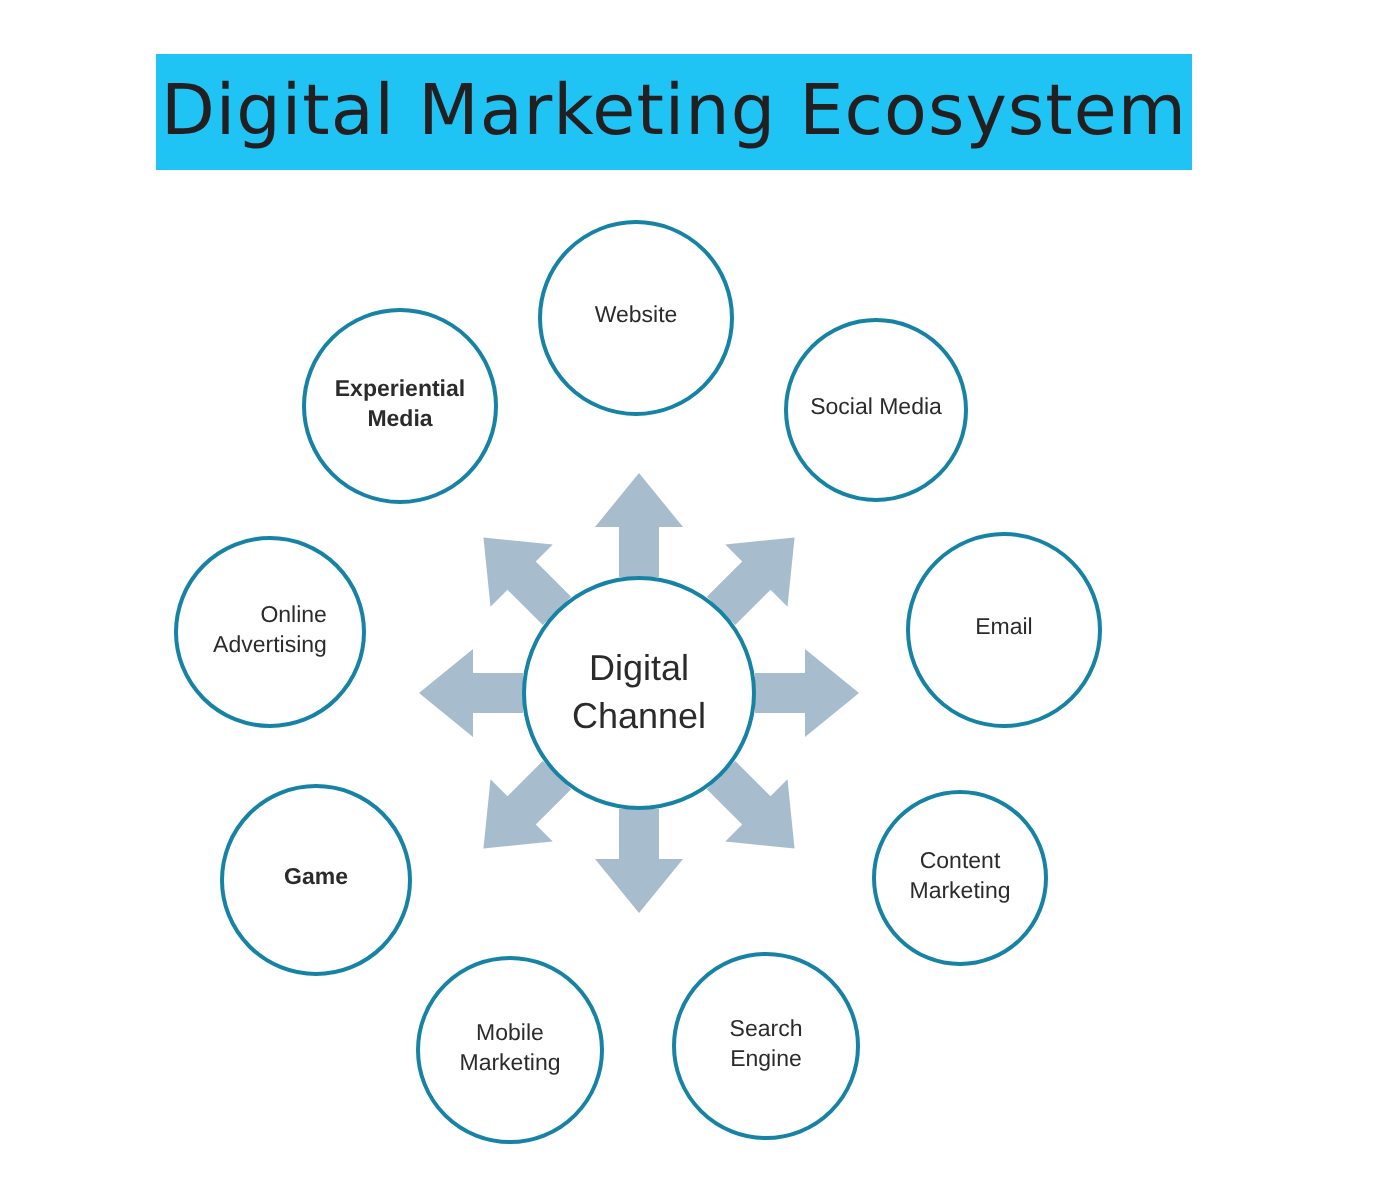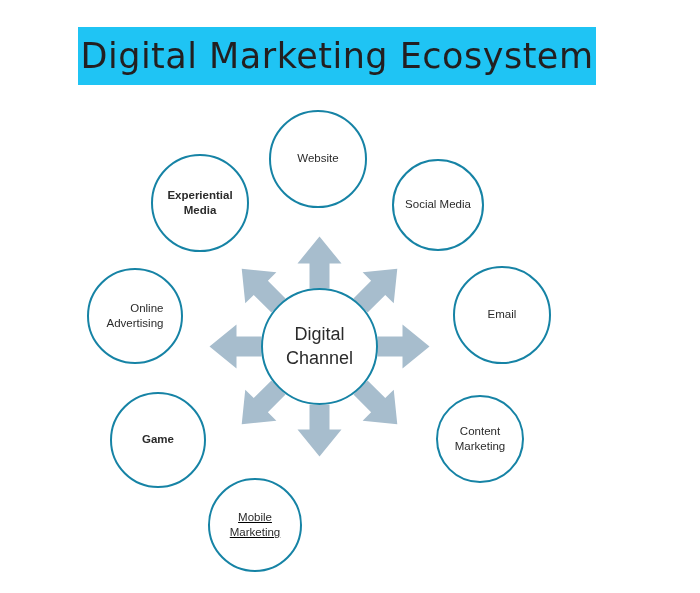--- a/index.html
+++ b/index.html
@@ -134,21 +134,25 @@
   <div class="node" style="left:269px; top:110px; width:98px; height:98px;">
     <span class="node-label">Website</span>
   </div>
   <div class="node" style="left:453px; top:266px; width:98px; height:98px;">
     <span class="node-label">Email</span>
   </div>
   <div class="node" style="left:436px; top:395px; width:88px; height:88px;">
     <span class="node-label">Content
 Marketing</span>
   </div>
-  <div class="node" style="left:208px; top:478px; width:94px; height:94px;text-decoration:underline;">
+  <div class="node" style="left:336px; top:476px; width:94px; height:94px;">
+    <span class="node-label">Search
+Engine</span>
+  </div>
+  <div class="node" style="left:208px; top:478px; width:94px; height:94px;">
     <span class="node-label">Mobile
 Marketing</span>
   </div>
   <div class="node" style="left:110px; top:392px; width:96px; height:96px;font-weight:bold;">
     <span class="node-label">Game</span>
   </div>
   <div class="node" style="left:87px; top:268px; width:96px; height:96px;text-align:right;">
     <span class="node-label">Online
 Advertising</span>
   </div>

